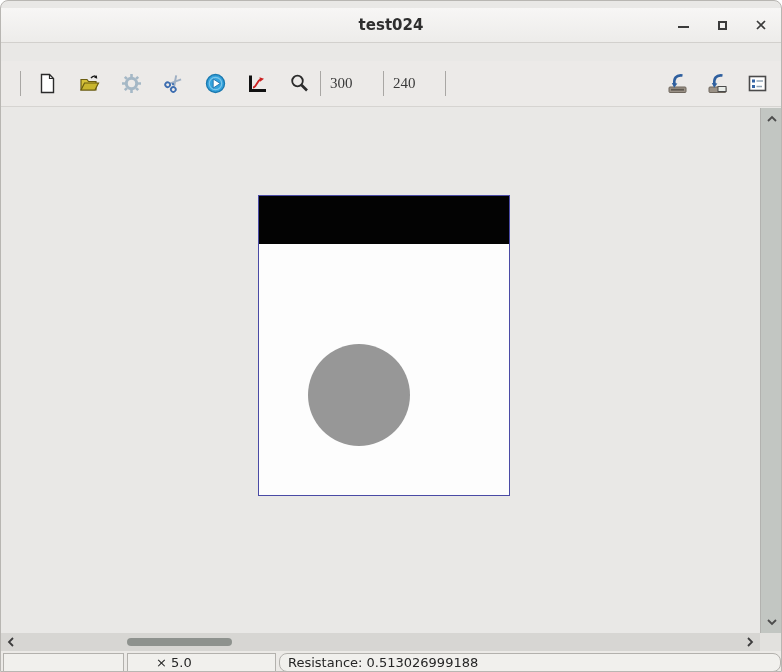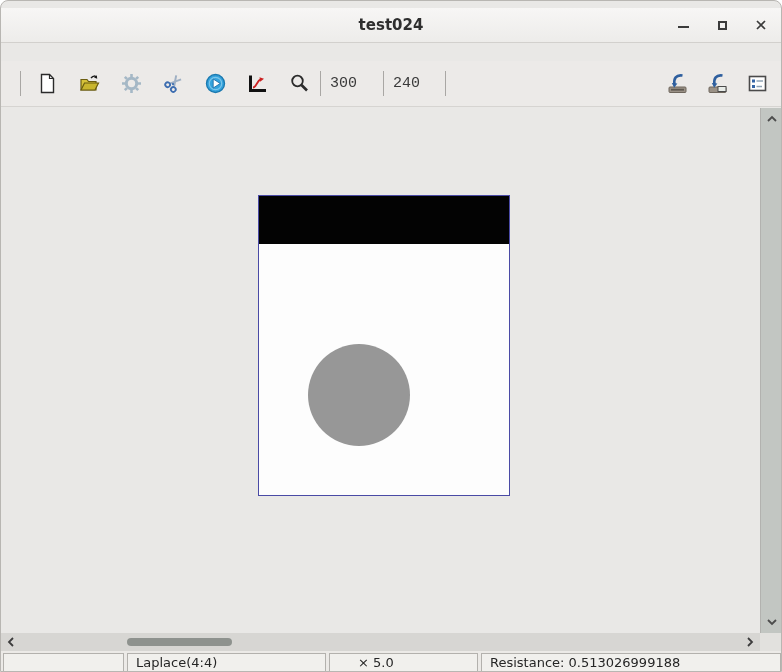--- a/index.html
+++ b/index.html
@@ -32,21 +32,21 @@
   
   .toolbar{position:absolute;left:0;top:60px;width:100%;height:46px;
            background:#eceae8;border-bottom:1px solid #d6d4d1;
            display:flex;align-items:center;box-sizing:border-box;}
   .tsep{width:1px;height:25px;background:#a9a7a4;flex:0 0 auto;}
   .tsep.first{margin-left:19px;margin-right:5px;}
   .tbtn{width:42px;height:40px;display:flex;align-items:center;justify-content:center;flex:0 0 auto;}
   .tbtn svg{display:block;}
   .tentry{height:30px;display:flex;align-items:center;flex:0 0 auto;box-sizing:border-box;}
   .tentry input{width:100%;height:100%;background:transparent;border:none;outline:none;
-                font-family:Liberation Mono, monospace;font-size:15px;color:#3a3a3a;padding:0 0 0 9px;box-sizing:border-box;}
+                font-family:Liberation Serif, serif;font-size:15px;color:#3a3a3a;padding:0 0 0 9px;box-sizing:border-box;}
   .entry-w{width:62px;} .entry-h{width:61px;}
   .tspacer{flex:1 1 auto;}
   .rbtn{width:40px;height:40px;display:flex;align-items:center;justify-content:center;flex:0 0 auto;}
   .rgroup{display:flex;margin-right:4px;}
 
   
   .content{position:absolute;left:0;top:107px;width:758px;height:525px;background:#e9e8e6;}
   .drawing{position:absolute;left:257px;top:87px;width:252px;height:301px;
            background:#fdfdfd;border:1px solid #4a4aa5;box-sizing:border-box;}
   .black-band{width:100%;height:48px;background:#030303;}
@@ -67,21 +67,21 @@
           border-radius:4px;background:#8e928e;}
   .corner{position:absolute;left:759px;top:632px;width:23px;height:18px;background:#e2e1de;}
 
   
   .statusbar{position:absolute;left:0;top:650px;width:782px;height:22px;
              background:#eceae7;display:flex;align-items:center;gap:3px;
              padding:1px 2px;box-sizing:border-box;font-size:13px;color:#262626;}
   .scell{height:19px;border:1px solid #b3b1ad;background:#f1f0ed;
          display:flex;align-items:center;padding:0 8px;box-sizing:border-box;
          white-space:nowrap;overflow:hidden;}
-  .scell-0{width:121px;} .scell-1{width:199px;} .scell-2{width:149px;padding-left:28px;} .scell-3{flex:1;}
+  .scell-0{width:121px;} .scell-1{width:199px;} .scell-2{width:149px;padding-left:28px;} .scell-3{flex:1;border-radius:8px;}
 </style>
 </head>
 <body>
 
 <div class="window">
 
   <div class="titlebar">
     <div class="title">test024</div>
     <div class="win-controls">
       <div class="wbtn">
@@ -242,18 +242,17 @@
     <div class="hs-arrow hs-right">
       <svg width="8" height="12" viewBox="0 0 8 12">
         <path d="M2,2 L6,6 L2,10" fill="none" stroke="#3c3c3c" stroke-width="1.8"></path>
       </svg>
     </div>
   </div>
   <div class="corner"></div>
 
   <div class="statusbar">
     <div class="scell scell-0"></div>
-    <div class="scell scell-1">Laplace(4:4)</div>
     <div class="scell scell-2">× 5.0</div>
     <div class="scell scell-3">Resistance: 0.513026999188</div>
   </div>
 
 </div>
 
 </body></html>

